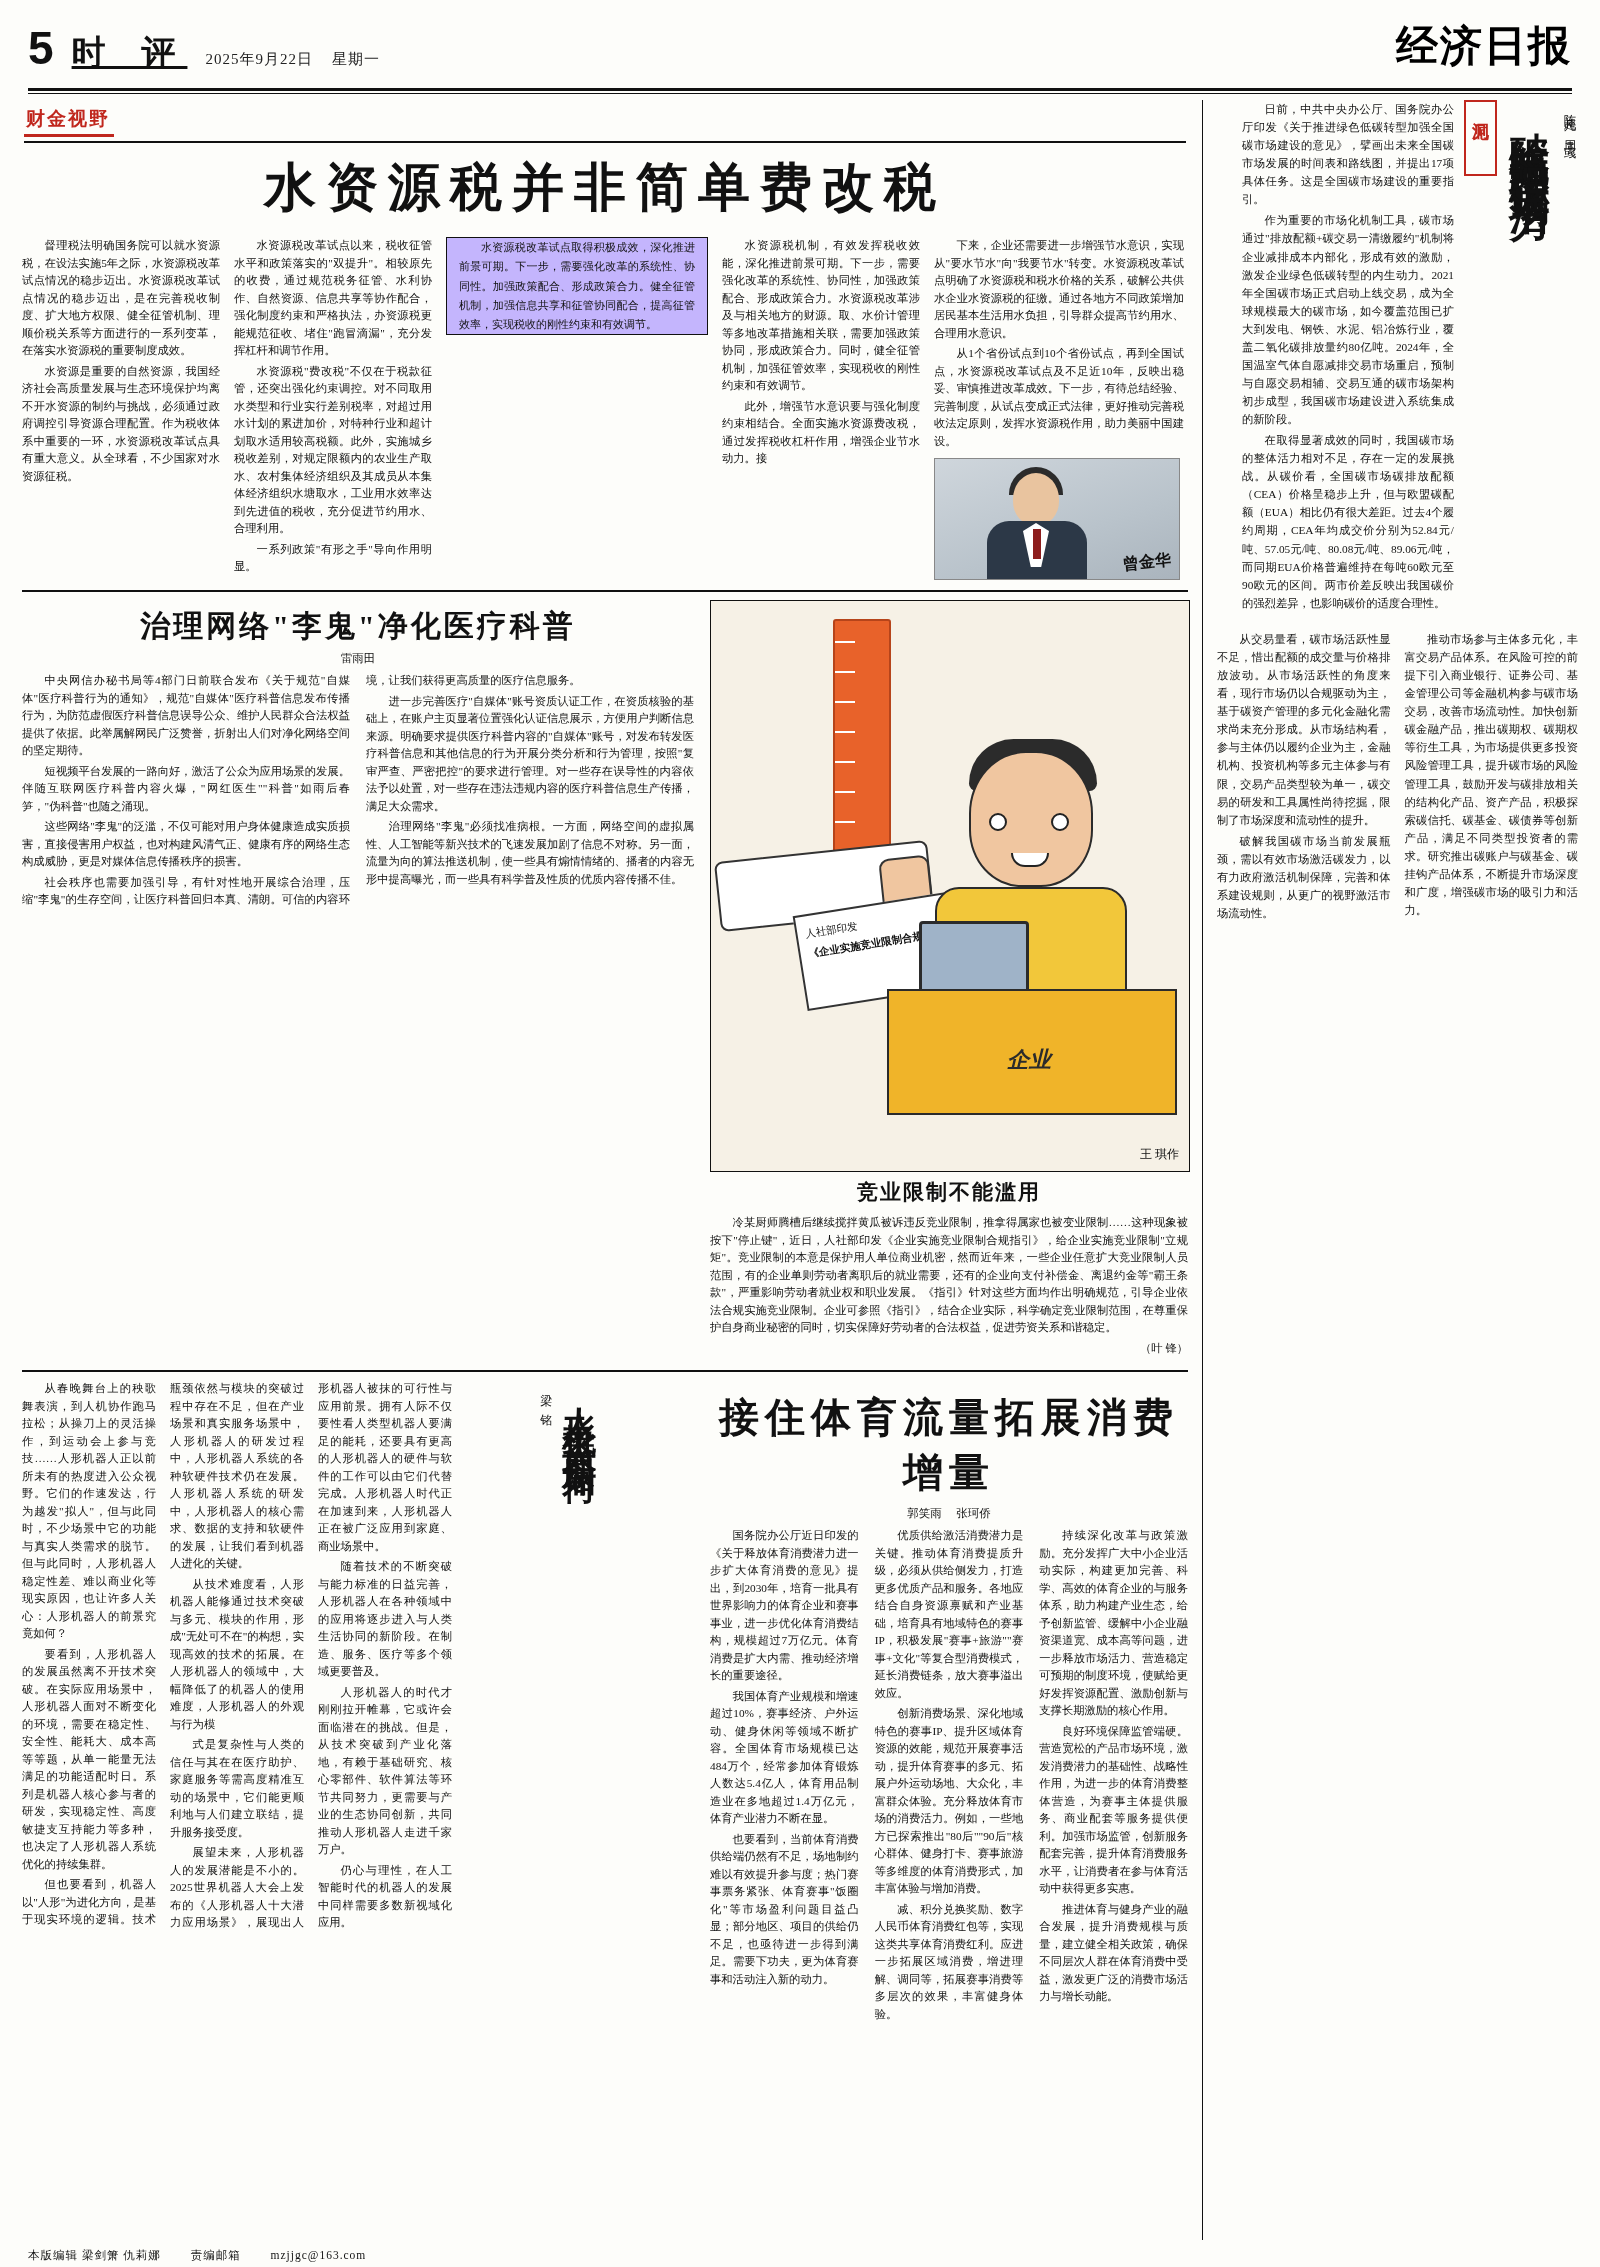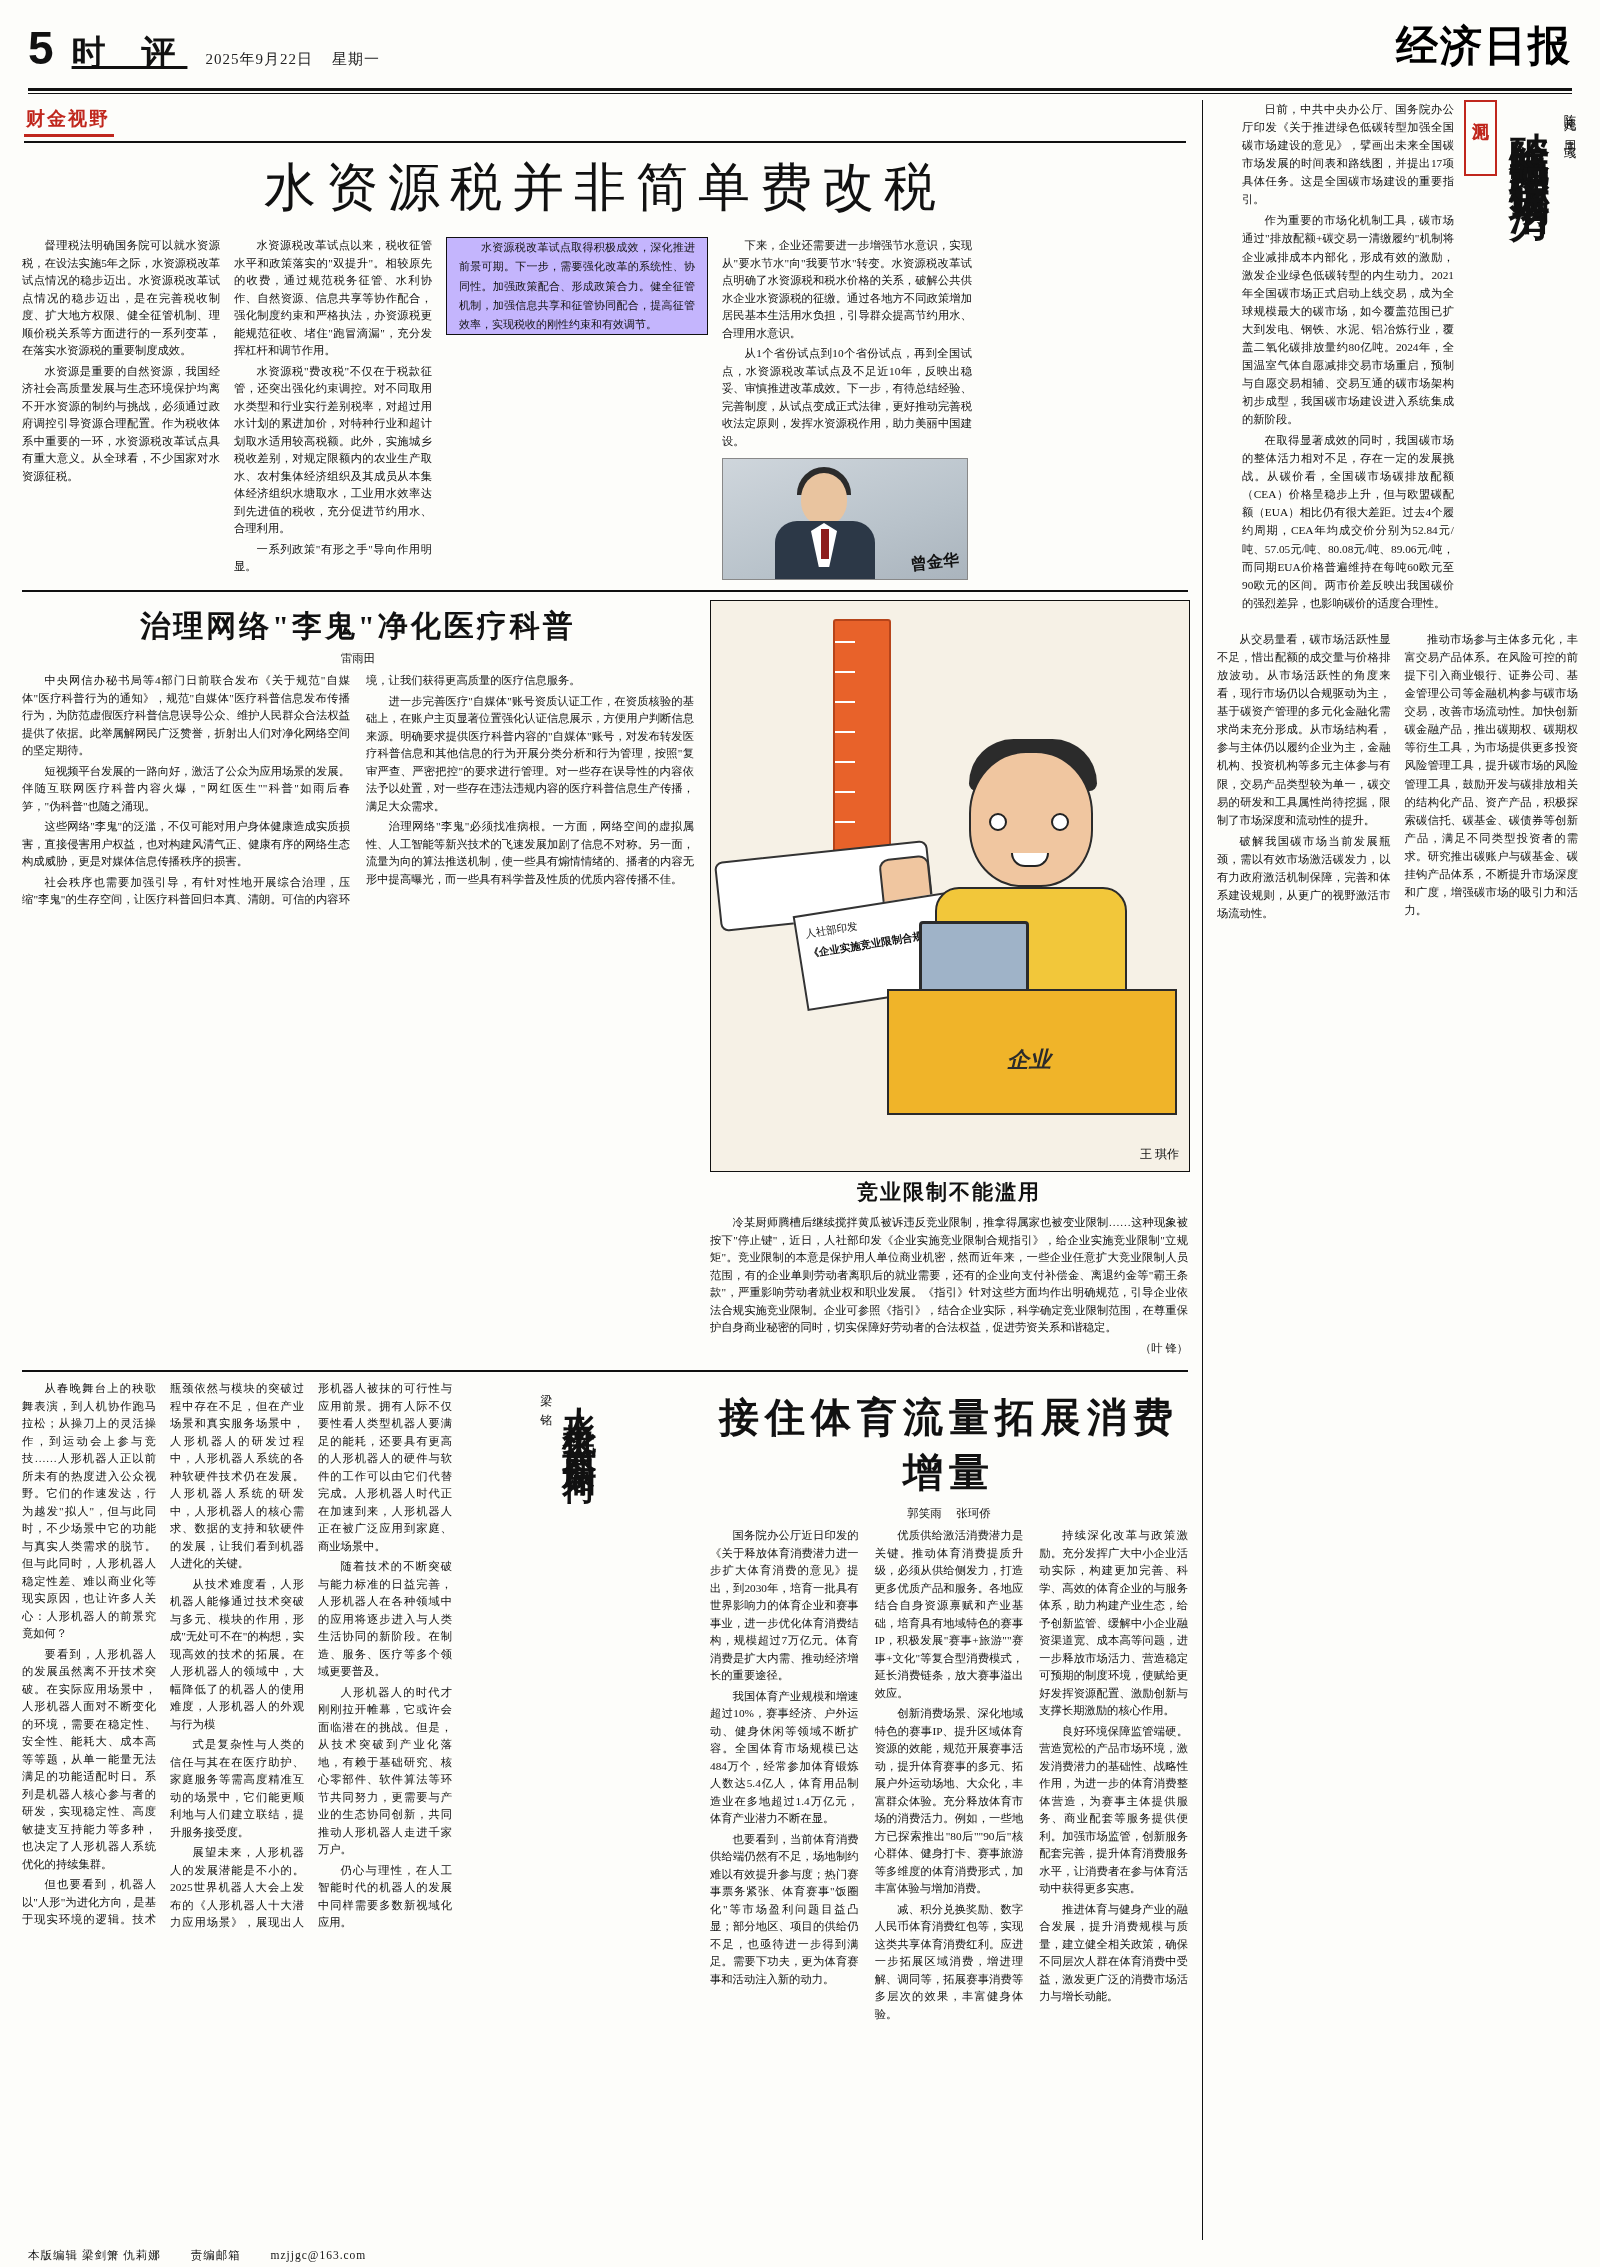--- a/index.html
+++ b/index.html
@@ -33,21 +33,21 @@
   
   .txt{font-size:11.3px;line-height:1.55;text-align:justify;text-justify:inter-ideograph;}
   .txt p{margin:0 0 3px 0;text-indent:2em;}
   .cols2{column-count:2;column-gap:16px;column-rule:0;}
   .cols3{column-count:3;column-gap:16px;}
 
   
   .kicker{display:inline-block;font-size:19px;font-weight:bold;color:#c0271d;
      border-bottom:3px solid #c0271d;padding:0 4px 2px 2px;margin:6px 0 2px 2px;letter-spacing:2px;}
   .kicker-rule{border-top:2px solid #111;margin:2px 2px 10px 2px;}
-  .headline-main{text-align:center;font-size:52px;font-weight:normal;letter-spacing:10px;
+  .headline-main{text-align:center;font-size:52px;font-weight:bold;letter-spacing:10px;
       margin:6px 0 14px 0;font-family:"DejaVu Serif",serif;}
   .lead-flex{display:flex;gap:14px;}
   .lead-col{width:198px;}
   .abstract{border:1px solid #111;padding:0 12px;font-size:11px;line-height:1.75;
       text-align:justify;background:#c4b5fd;}
   .abstract p{margin:0;text-indent:2em;}
   .portrait{width:244px;height:120px;border:1px solid #888;margin-top:8px;position:relative;
       background:linear-gradient(160deg,#cfd6dc 0%,#b9c3cb 60%,#aab4bd 100%);overflow:hidden;}
   .portrait .head{position:absolute;left:78px;top:14px;width:46px;height:52px;border-radius:50% 50% 45% 45%;
       background:#e9c49f;}
@@ -155,20 +155,24 @@
           <div class="lead-col txt">
             <p>水资源税改革试点以来，税收征管水平和政策落实的"双提升"。相较原先的收费，通过规范税务征管、水利协作、自然资源、信息共享等协作配合，强化制度约束和严格执法，办资源税更能规范征收、堵住"跑冒滴漏"，充分发挥杠杆和调节作用。</p>
             <p>水资源税"费改税"不仅在于税款征管，还突出强化约束调控。对不同取用水类型和行业实行差别税率，对超过用水计划的累进加价，对特种行业和超计划取水适用较高税额。此外，实施城乡税收差别，对规定限额内的农业生产取水、农村集体经济组织及其成员从本集体经济组织水塘取水，工业用水效率达到先进值的税收，充分促进节约用水、合理利用。</p>
             <p>一系列政策"有形之手"导向作用明显。</p>
           </div>
           <div style="width:262px;">
             <div class="abstract">
               <p>水资源税改革试点取得积极成效，深化推进前景可期。下一步，需要强化改革的系统性、协同性。加强政策配合、形成政策合力。健全征管机制，加强信息共享和征管协同配合，提高征管效率，实现税收的刚性约束和有效调节。</p>
             </div>
           </div>
+          <div class="lead-col txt">
+            <p>水资源税机制，有效发挥税收效能，深化推进前景可期。下一步，需要强化改革的系统性、协同性，加强政策配合、形成政策合力。水资源税改革涉及与相关地方的财源。取、水价计管理等多地改革措施相关联，需要加强政策协同，形成政策合力。同时，健全征管机制，加强征管效率，实现税收的刚性约束和有效调节。</p>
+            <p>此外，增强节水意识要与强化制度约束相结合。全面实施水资源费改税，通过发挥税收杠杆作用，增强企业节水动力。接</p>
+          </div>
           <div style="width:250px;">
             <div class="txt">
               <p>下来，企业还需要进一步增强节水意识，实现从"要水节水"向"我要节水"转变。水资源税改革试点明确了水资源税和税水价格的关系，破解公共供水企业水资源税的征缴。通过各地方不同政策增加居民基本生活用水负担，引导群众提高节约用水、合理用水意识。</p>
               <p>从1个省份试点到10个省份试点，再到全国试点，水资源税改革试点及不足近10年，反映出稳妥、审慎推进改革成效。下一步，有待总结经验、完善制度，从试点变成正式法律，更好推动完善税收法定原则，发挥水资源税作用，助力美丽中国建设。</p>
             </div>
             <div class="portrait">
               <div class="hair"></div>
               <div class="head"></div>
               <div class="body"></div>
               <div class="shirt"></div>

